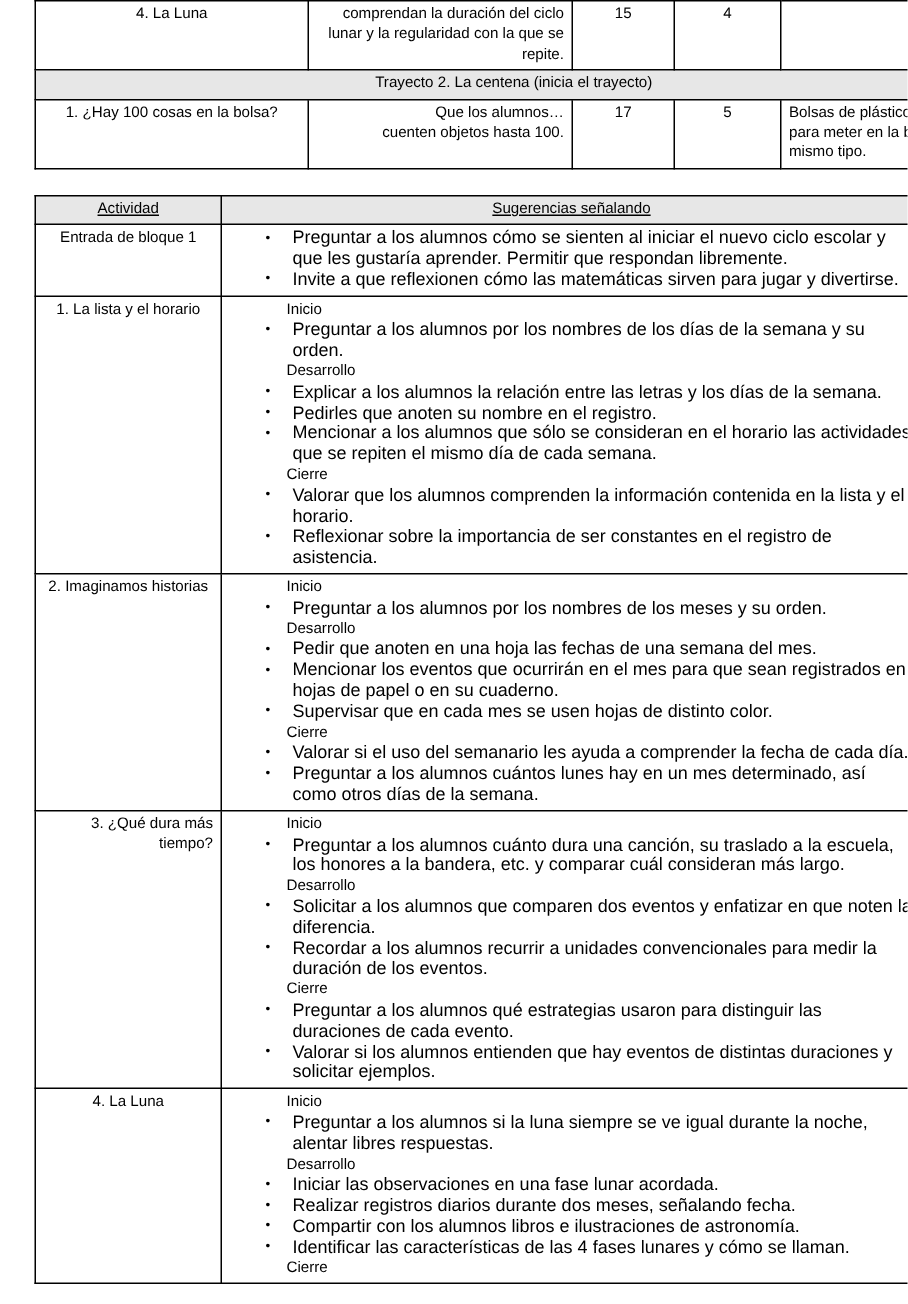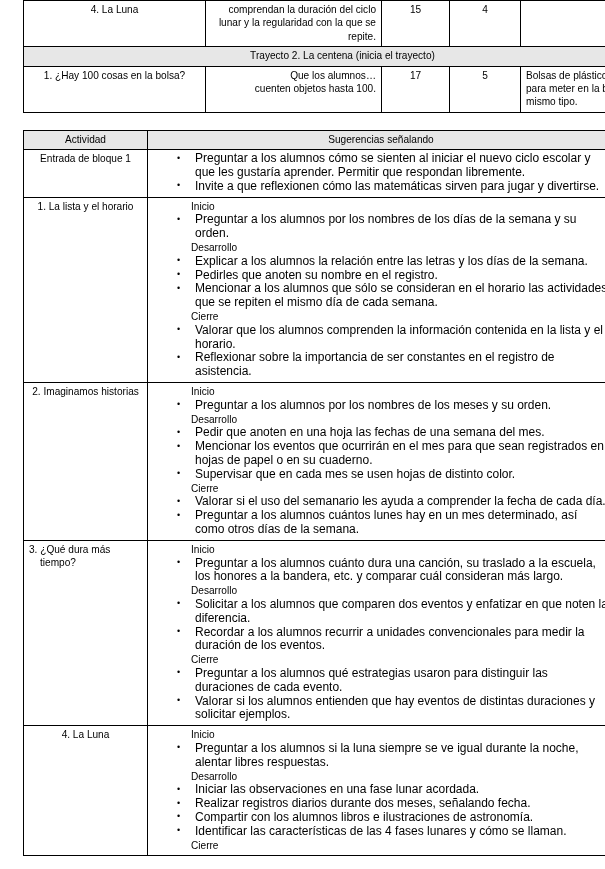--- a/index.html
+++ b/index.html
@@ -71,31 +71,32 @@
     line-height: 16px;
     padding: 2px 4px 3px 4px;
   }
   th.t1-colhead {
     background: #e7e7e7;
     text-align: center;
     font-weight: bold;
     font-size: 11.3px;
     line-height: 15px;
     padding: 2px 4px 3px 4px;
+    text-decoration: underline;
   }
 
   td.activity-cell {
     text-align: center;
     padding: 3px 4px 3px 4px;
     font-size: 10.1px;
     line-height: 13.4px;
   }
   td.activity-cell .act-text {
     display: inline-block;
-    text-align: left;
+    text-align: right;
     text-indent: -11px;
     padding-left: 11px;
   }
   td.activity-cell.centered-plain .act-text {
     text-indent: 0;
     padding-left: 0;
     text-align: center;
   }
 
   td.sugg-cell {

